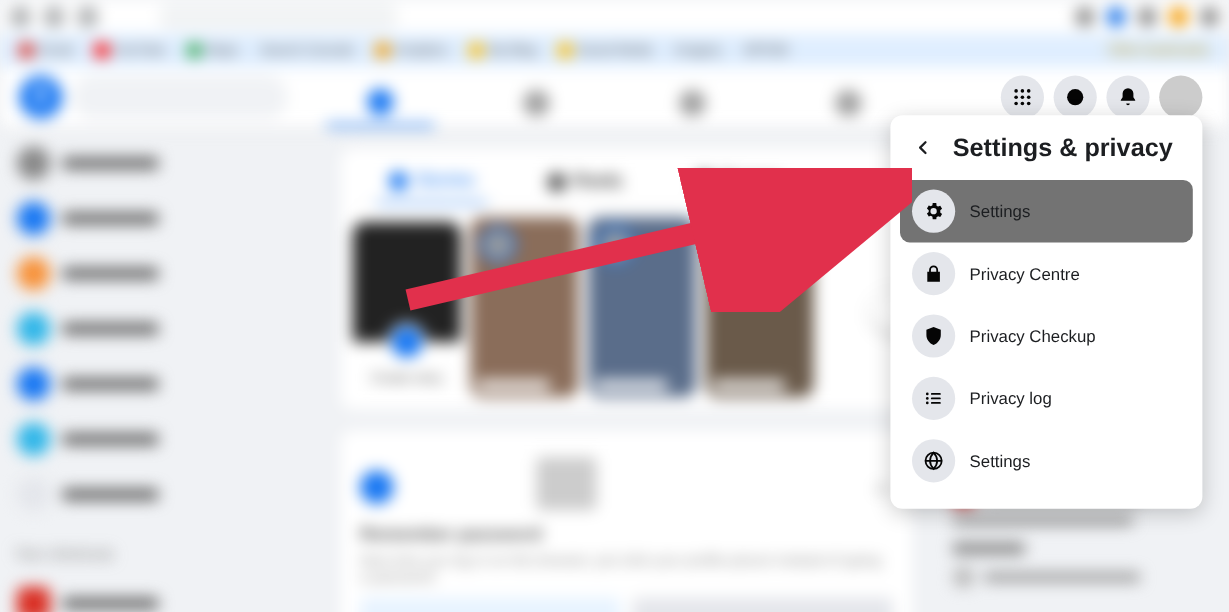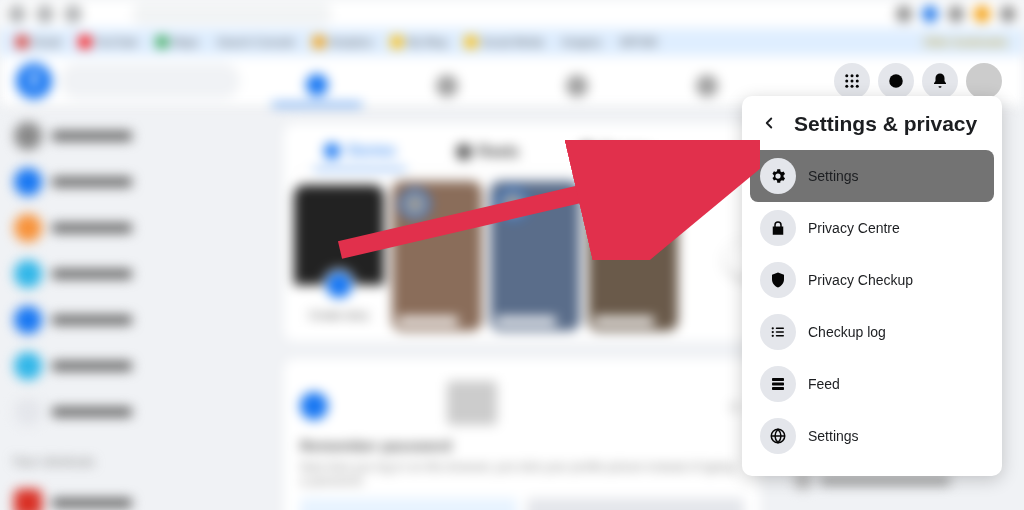--- a/index.html
+++ b/index.html
@@ -466,33 +466,23 @@
     <div class="icon-circle">
       <svg class="icon" viewBox="0 0 24 24" fill="#050505">
           <circle cx="5" cy="7" r="1.5"></circle>
           <rect x="9" y="6" width="11" height="2" rx="1"></rect>
           <circle cx="5" cy="12" r="1.5"></circle>
           <rect x="9" y="11" width="11" height="2" rx="1"></rect>
           <circle cx="5" cy="17" r="1.5"></circle>
           <rect x="9" y="16" width="11" height="2" rx="1"></rect>
         </svg>
     </div>
-    <span class="label">Checkup log</span>
-  </div>
-
-  <div class="menu-item">
-    <div class="icon-circle">
-      <svg class="icon" viewBox="0 0 24 24" fill="#050505">
-          <rect x="4" y="4" width="16" height="4" rx="1"></rect>
-          <rect x="4" y="10" width="16" height="4" rx="1"></rect>
-          <rect x="4" y="16" width="16" height="4" rx="1"></rect>
-        </svg>
-    </div>
-    <span class="label">Feed</span>
-  </div>
+    <span class="label">Privacy log</span>
+  </div>
+
 
   <div class="menu-item">
     <div class="icon-circle">
       <svg class="icon" viewBox="0 0 24 24" fill="none" stroke="#050505" stroke-width="2">
           <circle cx="12" cy="12" r="9"></circle>
           <path d="M3 12h18M12 3c2.5 2.7 4 6 4 9s-1.5 6.3-4 9c-2.5-2.7-4-6-4-9s1.5-6.3 4-9z"></path>
         </svg>
     </div>
     <span class="label">Settings</span>
   </div>

